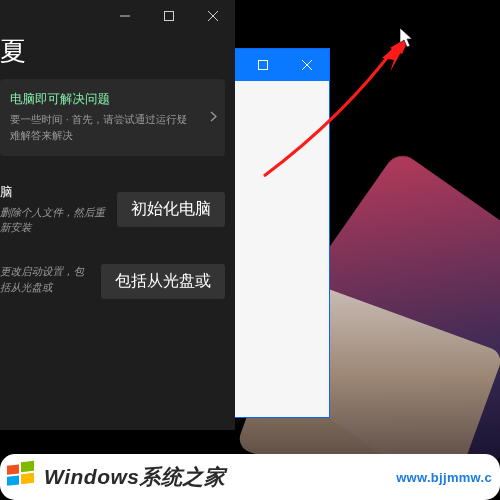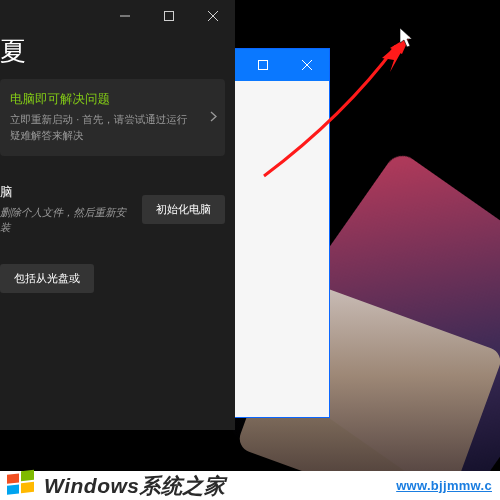--- a/index.html
+++ b/index.html
@@ -28,38 +28,38 @@
   
   .darkwin { position: absolute; top: 0; left: 0; width: 235px; height: 430px; background: #1e1e1e; z-index: 20; color: #e8e8e8; overflow: hidden; }
   .darkwin .titlebar { height: 32px; display:flex; justify-content:flex-end; align-items:center; }
   .darkwin .tb-btn { width: 44px; height: 32px; display:flex; align-items:center; justify-content:center; color:#cfcfcf; }
   .darkwin .tb-btn svg { width:10px; height:10px; }
   .darkwin .content { padding: 0 0 0 0; }
   .page-title { font-size: 26px; font-weight: 400; color: #fff; padding: 2px 0 10px 0; }
   .page-sub { font-size: 11.5px; color: #bdbdbd; padding-bottom: 18px; line-height: 1.5; }
 
   .card { background: #2a2a2a; border-radius: 4px; padding: 12px 28px 12px 10px; margin: 0 10px 0 0; position: relative; }
-  .card-title { font-size: 12.5px; color: #84cc16; margin-bottom: 4px; }
+  .card-title { font-size: 12.5px; color: #86efac; margin-bottom: 4px; }
   .card-desc { font-size: 10.5px; color: #9a9a9a; line-height: 1.5; }
   .card .chev { position:absolute; right:8px; top:50%; transform:translateY(-50%); color:#9a9a9a; }
   .card .chev svg{ width:7px; height:11px; }
 
   .section { margin: 28px 10px 0 0; }
   .sec-title { font-size: 12.5px; color:#fff; margin-bottom:4px; }
   .sec-desc { font-size: 10.5px; color:#9a9a9a; line-height:1.5;font-style:italic; }
   .sec-row { display:flex; justify-content:space-between; align-items:flex-start; gap:10px; }
   .sec-left { flex:1; min-width:0; }
-  .btn { background:#343434; color:#fff; font-size:11px; padding:7px 14px; border:none; border-radius:3px; white-space:nowrap; align-self:center; }
+  .btn { background:#343434; color:#fff; font-size:16px; padding:7px 14px; border:none; border-radius:3px; white-space:nowrap; align-self:center; }
 
   
-  .watermark { position:absolute; left:0; right:0; bottom:0; height:29px; background:#fff; display:flex; align-items:center; justify-content:space-between; padding:0 8px 0 4px; z-index:60; }
+  .watermark { position:absolute; left:0; right:0; bottom:0; height:46px; background:#fff; display:flex; align-items:center; justify-content:space-between; padding:0 8px 0 4px; z-index:60;border-radius:15px; }
   .wm-left { display:flex; align-items:center; gap:6px; }
   .wlogo { width:34px; height:34px; position:relative; }
   .wm-text { font-weight:700; font-style:italic; font-size:21px; color:#2a2a2a; letter-spacing:0.5px; }
-  .wm-url { font-size:13px; color:#1a7de0; font-weight:600; letter-spacing:0.3px;text-decoration:underline; }
+  .wm-url { font-size:13px; color:#1a7de0; font-weight:600; letter-spacing:0.3px; }
 </style>
 </head>
 <body>
 
 <div class="wallpaper">
   <div class="wp-shape3"></div>
   <div class="wp-shape1"></div>
   <div class="wp-shape2"></div>
 </div>
 
@@ -101,40 +101,43 @@
           <line x1="0" y1="0" x2="10" y2="10" stroke="#cfcfcf" stroke-width="1"></line>
           <line x1="10" y1="0" x2="0" y2="10" stroke="#cfcfcf" stroke-width="1"></line>
         </svg>
     </div>
   </div>
   <div class="content">
     <div class="page-title">夏</div>
 
     <div class="card">
       <div class="card-title">电脑即可解决问题</div>
-      <div class="card-desc">立即重新启动 · 首先，请尝试通过运行疑难解答来解决</div>
+      <div class="card-desc">要一些时间 · 首先，请尝试通过运行疑难解答来解决</div>
       <div class="chev">
         <svg viewBox="0 0 7 11">
             <polyline points="1,1 6,5.5 1,10" fill="none" stroke="#9a9a9a" stroke-width="1.3"></polyline>
           </svg>
       </div>
     </div>
 
     <div class="section">
       <div class="sec-row">
         <div class="sec-left">
           <div class="sec-title">脑</div>
           <div class="sec-desc">删除个人文件，然后重新安装</div>
         </div>
         <button class="btn">初始化电脑</button>
       </div>
     </div>
 
     <div class="section">
       <div class="sec-row">
+        <div class="sec-left">
+          <div class="sec-desc">更改启动设置，包括从光盘或</div>
+        </div>
         <button class="btn">包括从光盘或</button>
       </div>
     </div>
   </div>
 </div>
 
 <svg class="arrow" viewBox="0 0 170 160">
   <defs></defs>
   <path d="M10,150 Q90,90 142,20" fill="none" stroke="#ff1a1a" stroke-width="3"></path>
   <polygon points="142,20 128,32 140,34 136,46 156,10" fill="#ff1a1a"></polygon>

